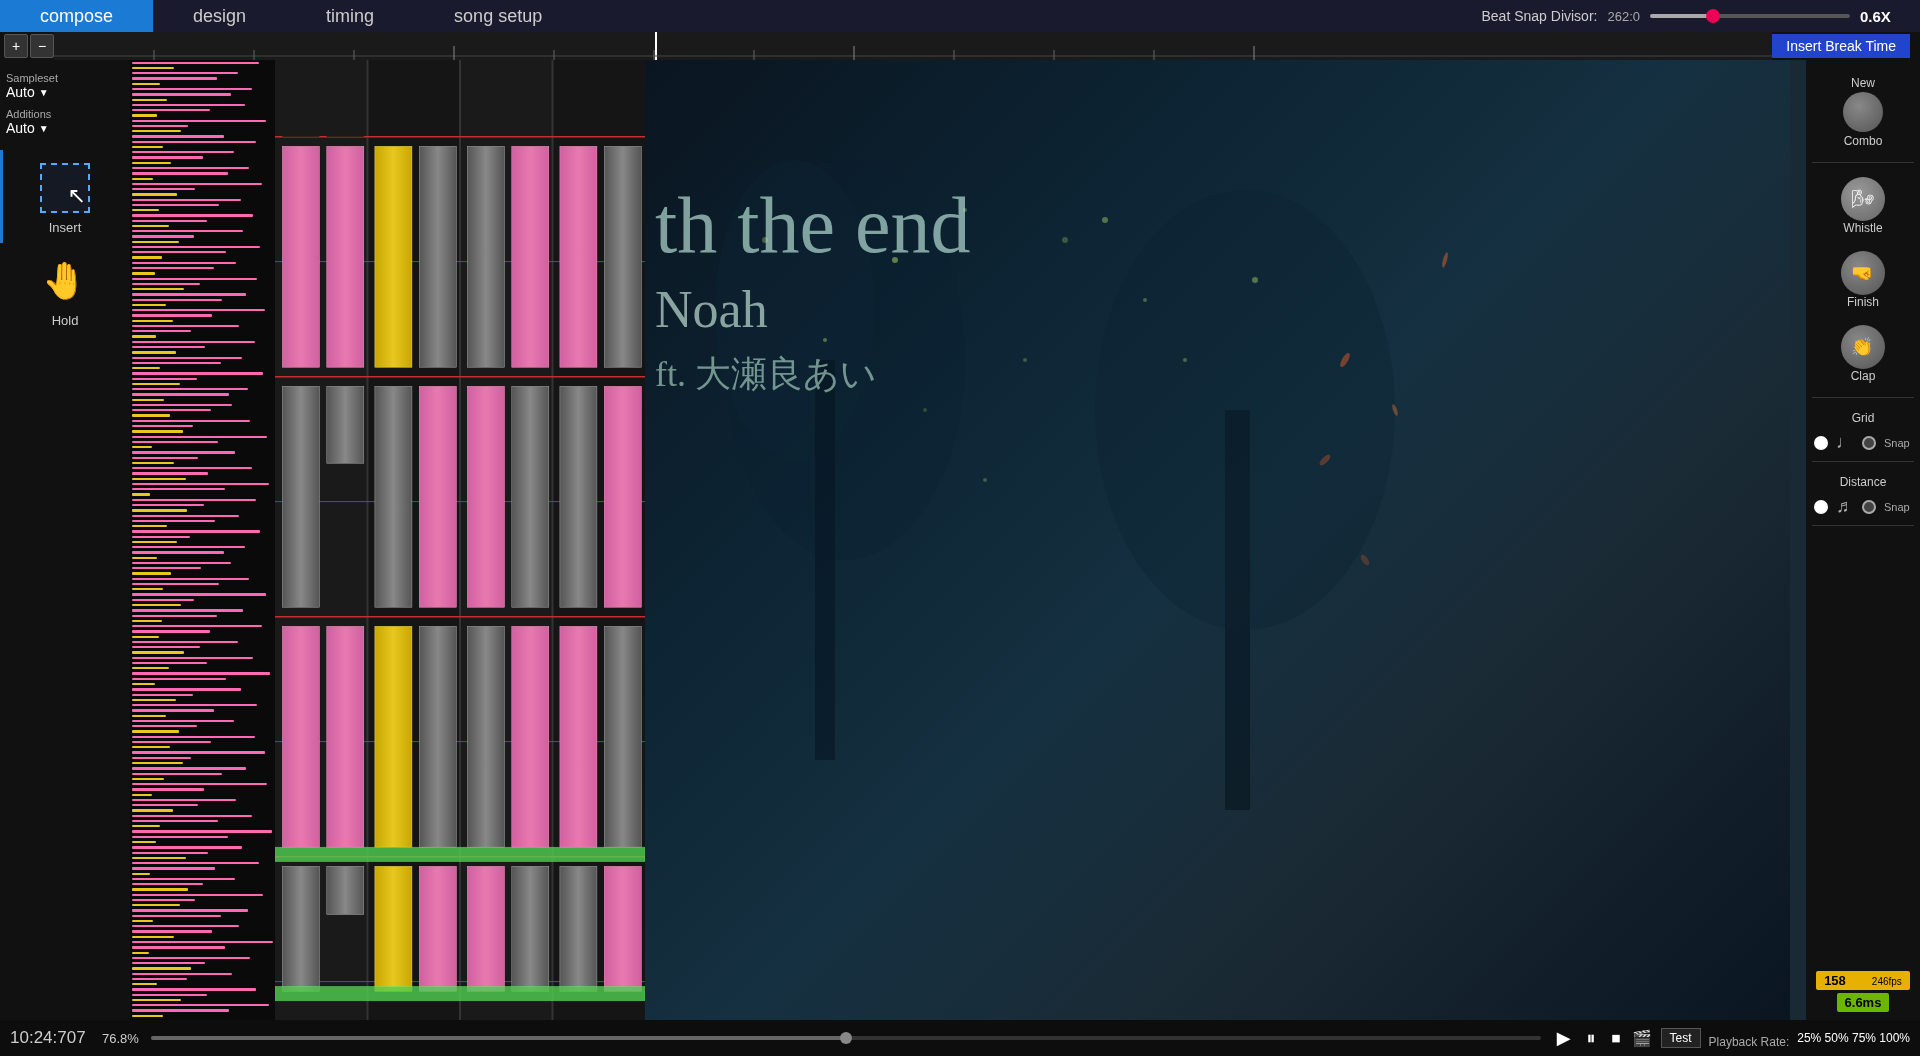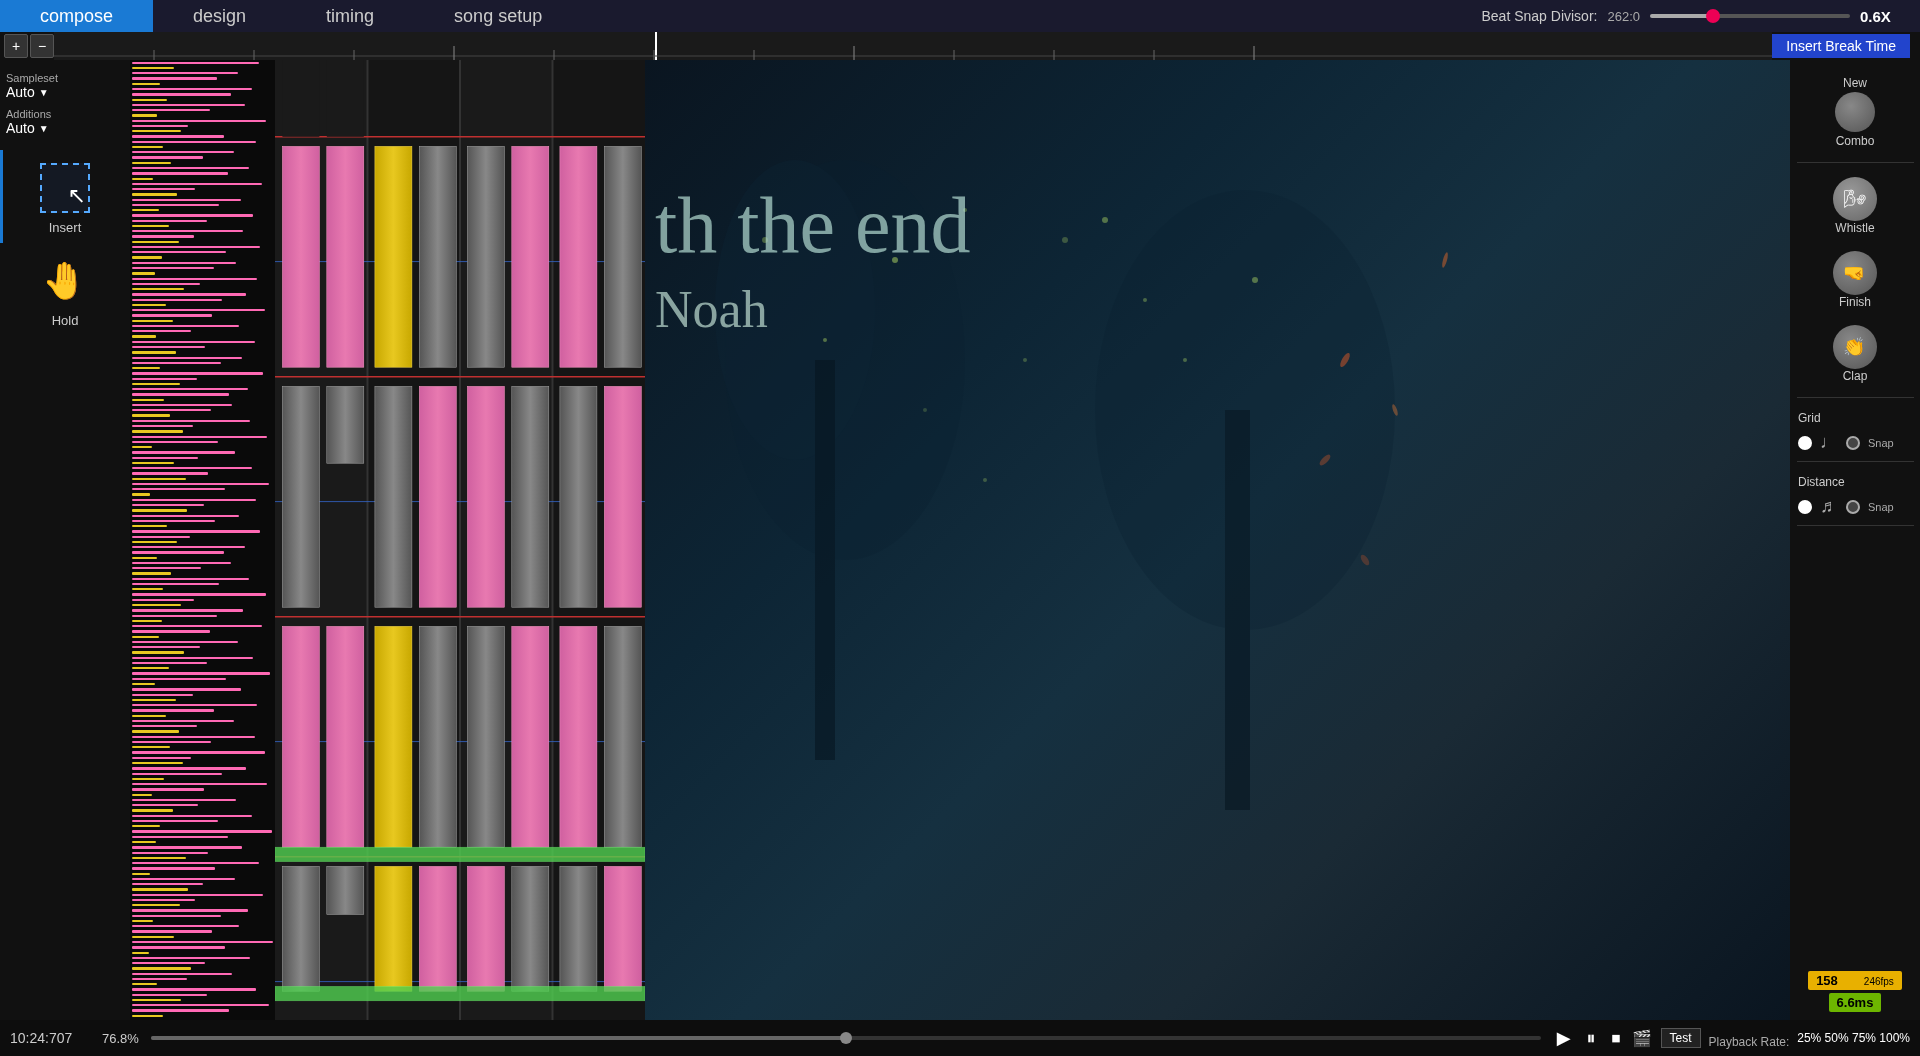--- a/index.html
+++ b/index.html
@@ -273,29 +273,30 @@
       font-size: 36px;
       color: rgba(160,200,185,0.7);
       font-family: Georgia, serif;
     }
 
     
     #right-toolbar {
       position: absolute;
       top: 60px;
       right: 0;
-      width: 130px;
+      width: 114px;
       bottom: 36px;
       background: #111;
       display: flex;
       flex-direction: column;
       align-items: center;
       padding-top: 10px;
       gap: 4px;
       z-index: 50;
+      text-align: center;
     }
     .right-tool-item {
       display: flex;
       flex-direction: column;
       align-items: center;
       width: 100%;
       padding: 6px 4px;
       cursor: pointer;
     }
     .right-tool-label {
@@ -353,21 +354,21 @@
       bottom: 0; left: 0; right: 0;
       height: 36px;
       background: #0d0d0d;
       display: flex;
       align-items: center;
       padding: 0 10px;
       gap: 12px;
       z-index: 100;
     }
     .time-position {
-      font-size: 14px;
+      font-size: 17px;
       color: #ccc;
       min-width: 80px;
     }
     .zoom-level {
       font-size: 13px;
       color: #ccc;
     }
     .playback-controls {
       display: flex;
       align-items: center;
@@ -805,20 +806,21 @@
 
       <ellipse cx="700" cy="300" rx="3" ry="8" fill="#ff6020" opacity="0.7" transform="rotate(30 700 300)"></ellipse>
       <ellipse cx="750" cy="350" rx="2" ry="6" fill="#ff8030" opacity="0.6" transform="rotate(-20 750 350)"></ellipse>
       <ellipse cx="680" cy="400" rx="3" ry="7" fill="#ff6020" opacity="0.5" transform="rotate(45 680 400)"></ellipse>
       <ellipse cx="800" cy="200" rx="2" ry="8" fill="#ff7025" opacity="0.7" transform="rotate(15 800 200)"></ellipse>
       <ellipse cx="720" cy="500" rx="3" ry="6" fill="#ff6020" opacity="0.4" transform="rotate(-35 720 500)"></ellipse>
     </svg>
 
     <div class="song-title-overlay">th the end</div>
     <div class="song-artist-overlay">Noah</div>
+    <div class="song-featuring-overlay">ft. 大瀬良あい</div>
   </div>
 </div>
 
 <div id="right-toolbar">
 
   <div class="right-tool-item">
     <span class="right-tool-label">New</span>
     <div style="width:40px;height:40px;border-radius:50%;background:radial-gradient(circle at 40% 35%, #888, #555);margin:2px 0;"></div>
     <span class="right-tool-label">Combo</span>
   </div>

